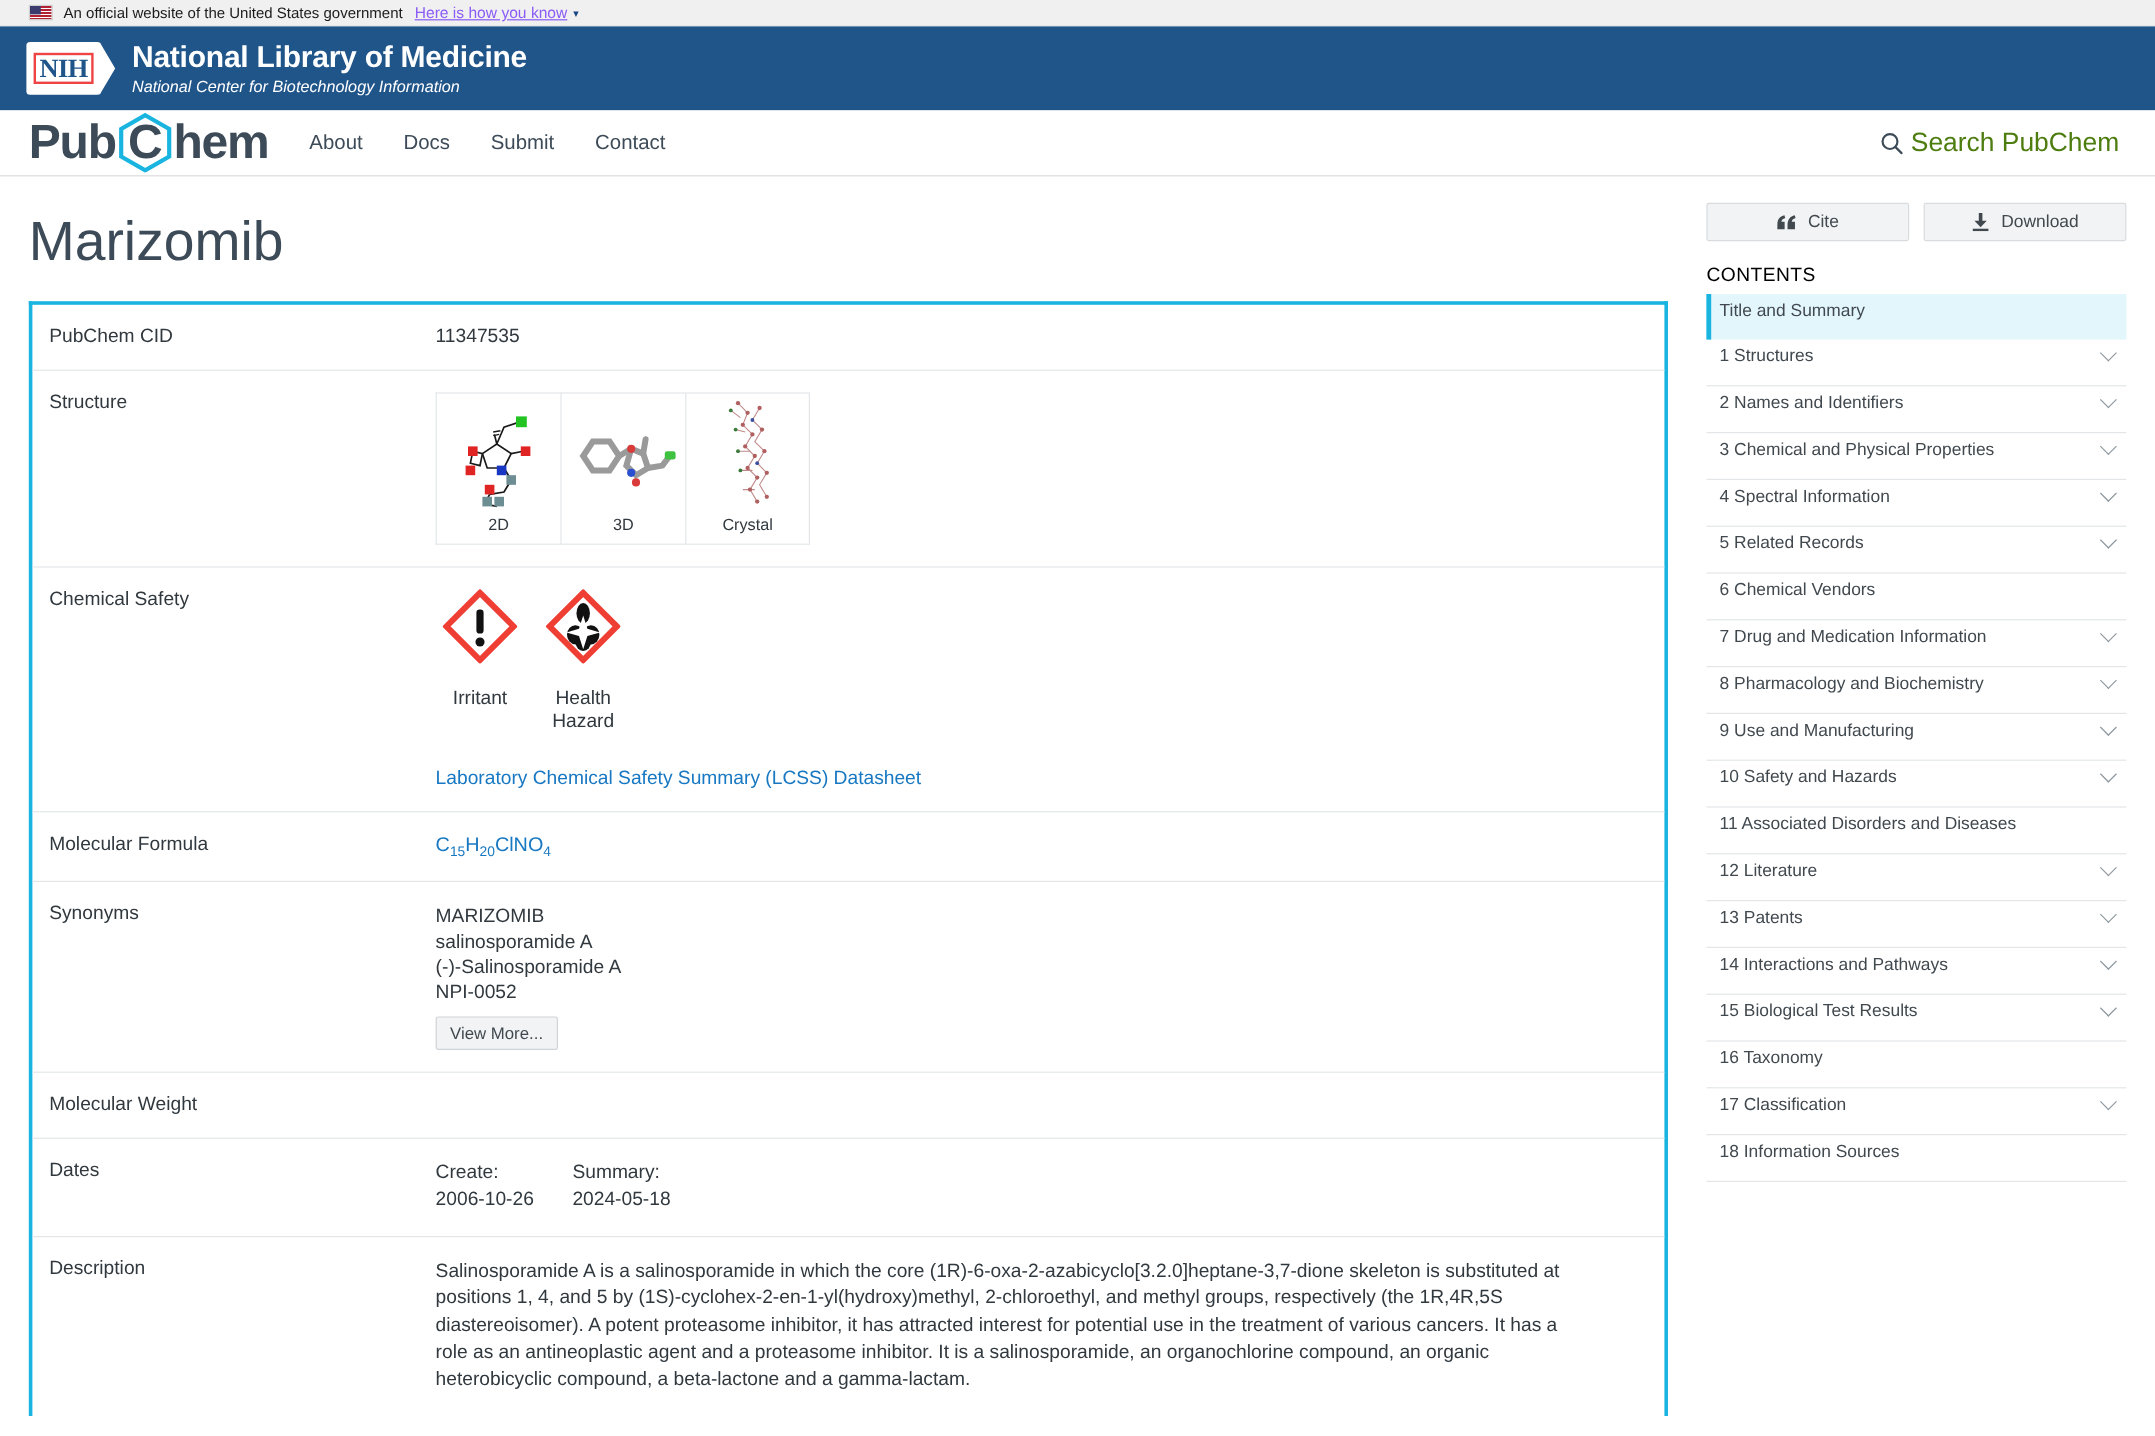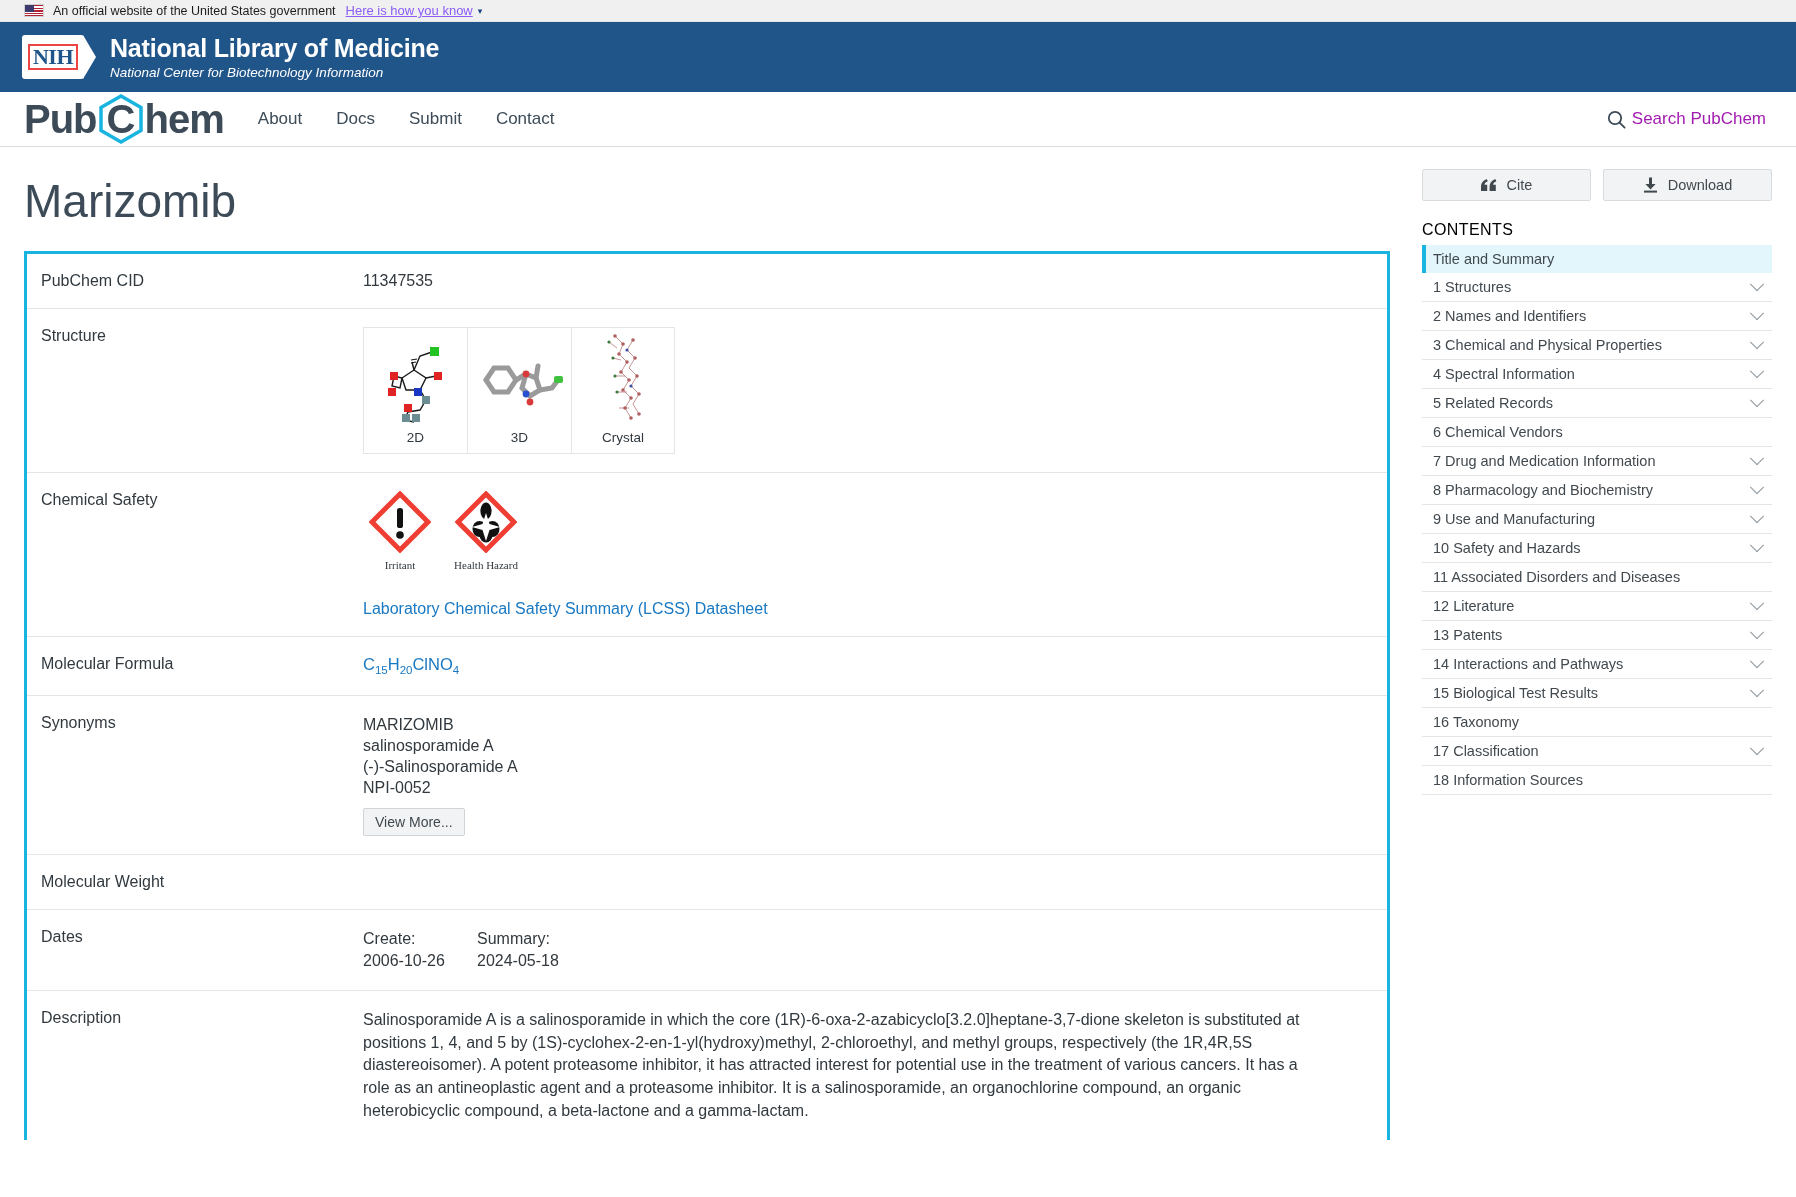--- a/index.html
+++ b/index.html
@@ -122,22 +122,22 @@
   .hexwrap span { position: relative; color: #3c4b57; font-size: 40px; font-weight: bold; }
   .pc-nav-links { display: flex; gap: 34px; }
   .pc-nav-links a {
     color: #3c4b57;
     text-decoration: none;
     font-size: 17px;
   }
   .pc-search {
     margin-left: auto;
     display: flex; align-items: center;
-    color: #a21caf;
-    font-size: 17px;
+    color: #4d7c0f;
+    font-size: 22px;
     gap: 6px;
     padding-right: 6px;
   }
 
   
   .page {
     display: flex;
     padding: 0 24px;
   }
   .main-col { width: 1366px; padding-top: 30px; }
@@ -207,25 +207,24 @@
 
   
   .pictos {
     display: flex;
     gap: 16px;
     padding-left: 2px;
     align-items: flex-start;
   }
   .picto { width: 70px; text-align: center; }
   .picto .plabel {
-    font-size: 11px;
+    font-size: 16px;
     color: #31393f;
     line-height: 1.18;
-    margin-top: 2px;
-    font-family: Liberation Serif, serif;
+    margin-top: 16px;
   }
   .lcss-link {
     margin-top: 28px;
     font-size: 16px;
   }
   .lcss-link a { color: #1878c2; text-decoration: none; }
 
   .syn-list div { line-height: 1.33; }
   .view-more {
     margin-top: 9px;
@@ -274,21 +273,21 @@
     letter-spacing: 0.4px;
     color: #000000;
     margin-bottom: 6px;
   }
   .toc-item {
     display: flex;
     align-items: center;
     justify-content: space-between;
     font-size: 14.5px;
     color: #41494f;
-    padding: 6px 10px 6px 11px;
+    padding: 6px 10px 16px 11px;
     border-bottom: 1px solid #e3e6e8;
     cursor: pointer;
   }
   .toc-item.active {
     background: #e3f6fc;
     border-left: 4px solid #19b5e0;
     border-bottom: none;
     padding-left: 7px;
   }
   .chev {

